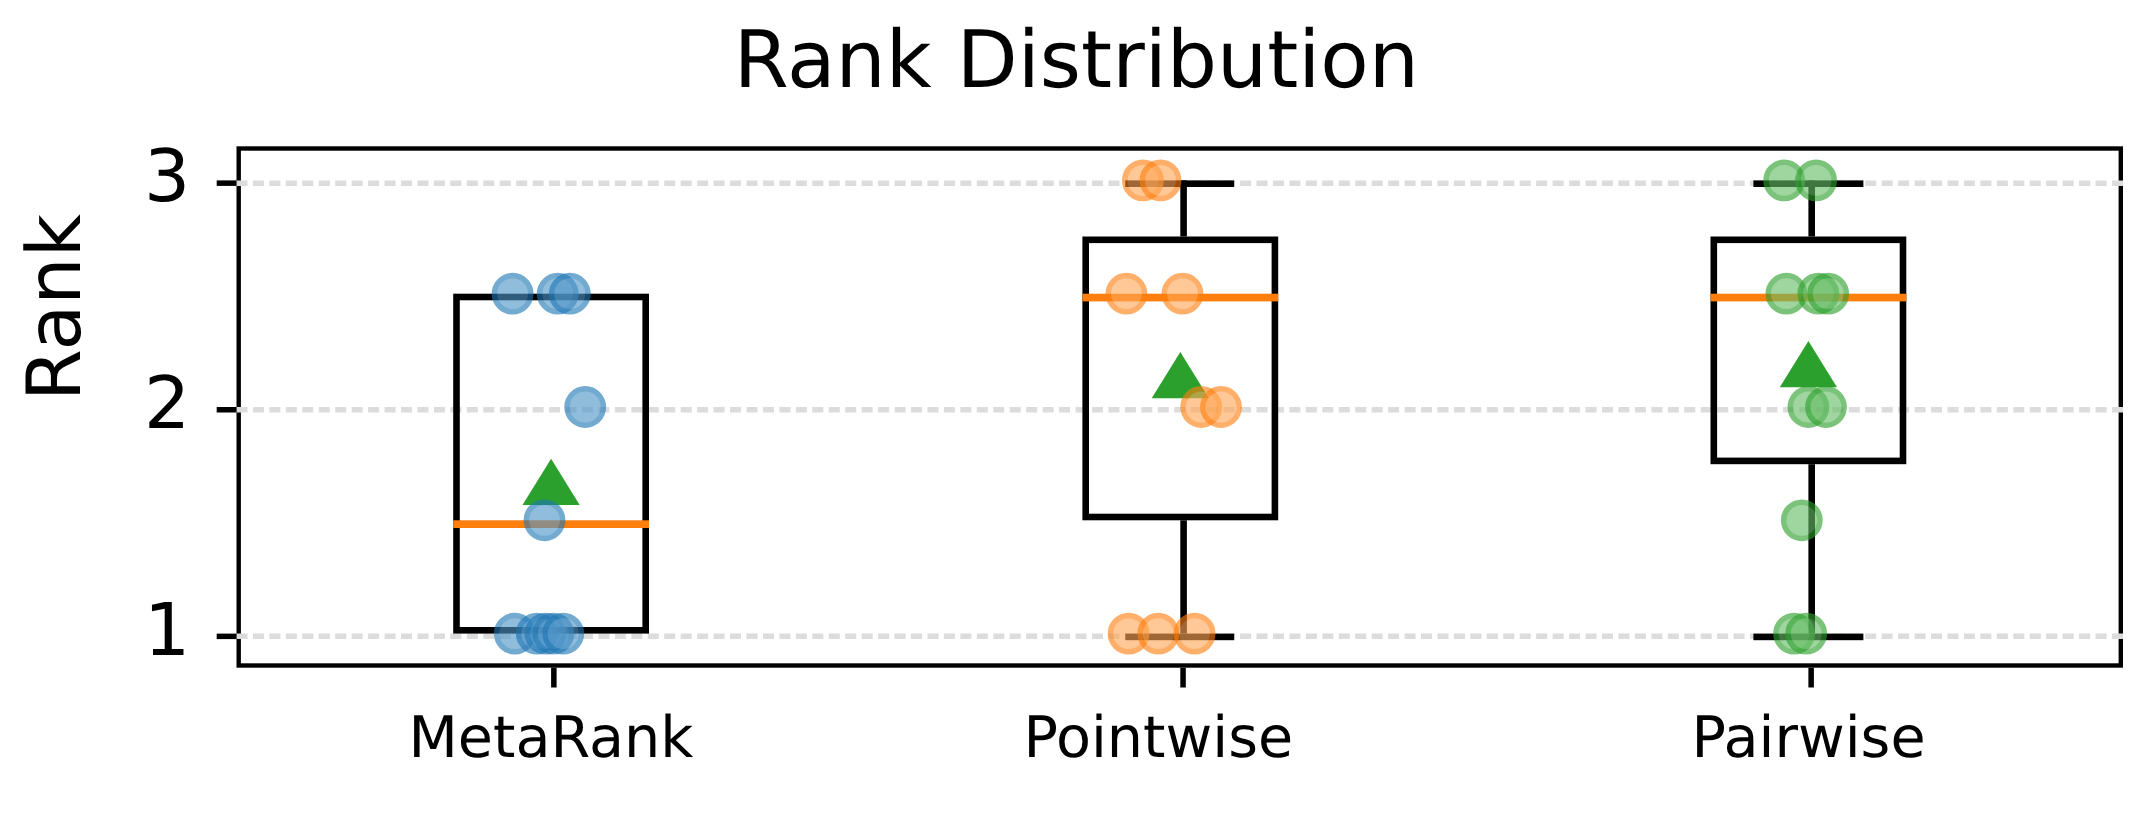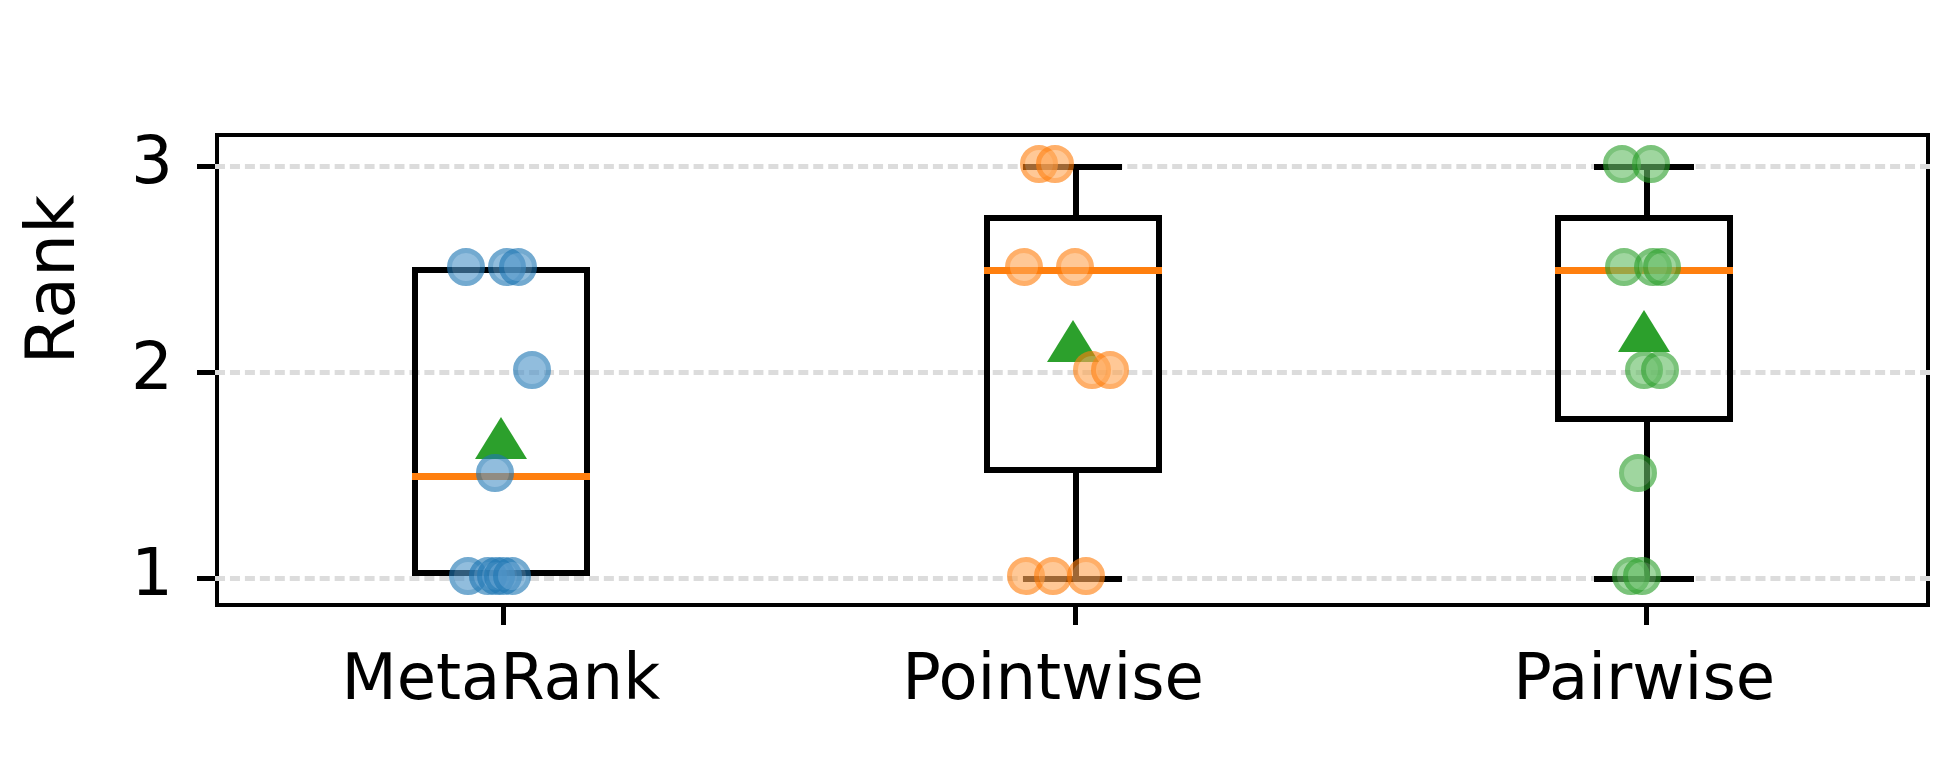--- a/index.html
+++ b/index.html
@@ -48,21 +48,21 @@
     width: 70px;
     text-align: right;
     font-size: 66px;
     color: #000000;
     line-height: 1;
     white-space: nowrap;
   }
   .xtick-label {
     position: absolute;
     text-align: center;
-    font-size: 64px;
+    font-size: 52px;
     color: #000000;
     line-height: 1;
     white-space: nowrap;
     transform: translateX(-50%);
   }
   #axes-frame {
     position: absolute;
     box-sizing: border-box;
     border: 4px solid #000000;
     background: #ffffff;
@@ -126,20 +126,21 @@
   }
   .pt.metarank { border-color: #1f77b4; background: #4f95c9; }
   .pt.pointwise { border-color: #ff7f0e; background: #ffa756; }
   .pt.pairwise  { border-color: #2ca02c; background: #66bd66; }
 </style>
 </head>
 <body>
 
 <div id="figure">
 
+  <div id="chart-title">Rank Distribution</div>
 
   <div id="ylabel">Rank</div>
 
   <div id="axes-frame" style="left: 215px; top: 133px; width: 1715px; height: 474px;"></div>
 
   <div id="overlay">
       <div class="gridline" style="left: 215px; top: 576.087px; width: 1715px;"></div>
       <div class="ytick-mark" style="left: 197px; top: 576.087px;"></div>
       <div class="ytick-label" style="left: 103px; top: 540.087px; right: auto;">1</div>
       <div class="gridline" style="left: 215px; top: 370px; width: 1715px;"></div>

